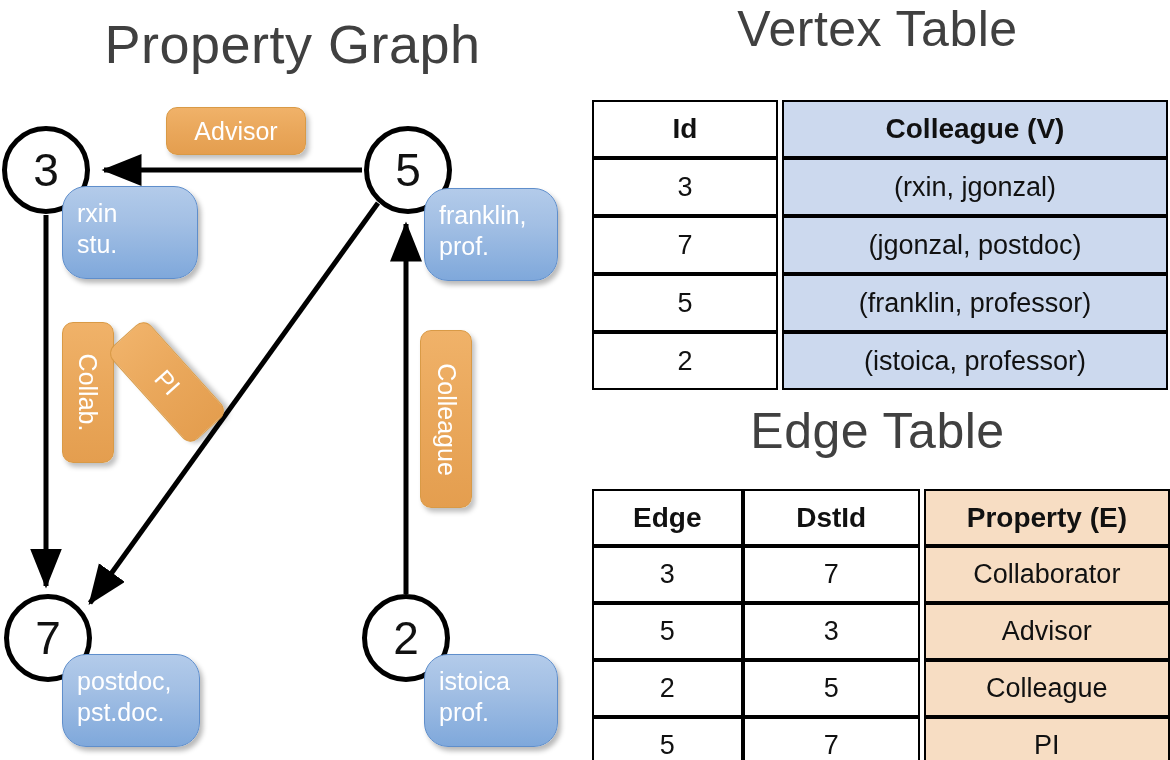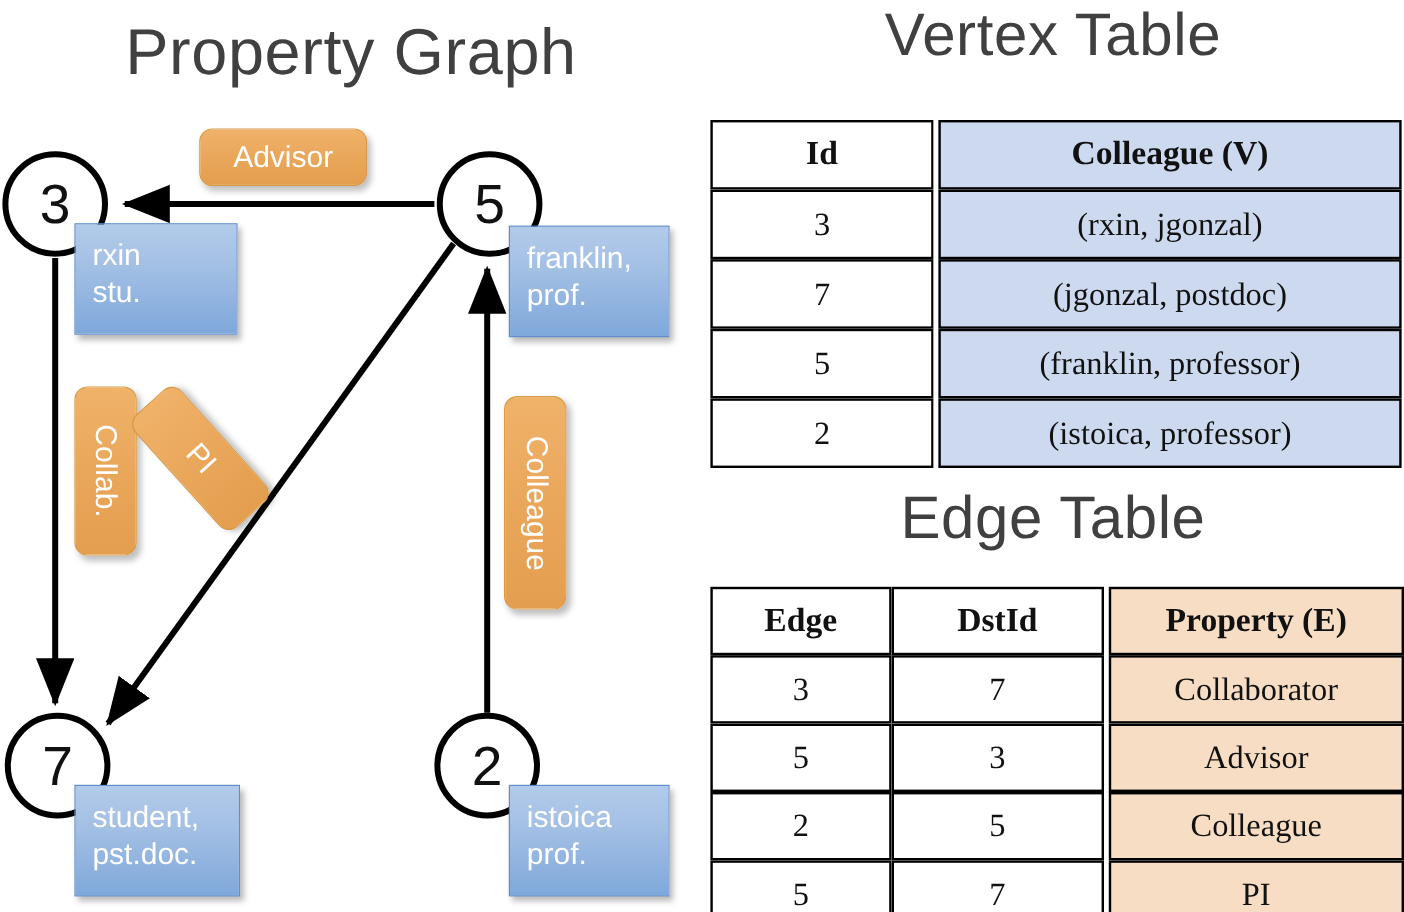--- a/index.html
+++ b/index.html
@@ -67,21 +67,21 @@
     font-size: 46px;
     font-weight: 300;
     color: #111111;
     font-family: "Liberation Sans", sans-serif;
     z-index: 5;
   }
 
   
   .prop-blue {
     position: absolute;
-    border-radius: 0;
+    border-radius: 24px;
     border: 1px solid #5f8ecb;
     background: linear-gradient(to bottom, #b3cbea 0%, #a2bfe4 40%, #7fa8db 100%);
     box-shadow: 3px 4px 5px rgba(0,0,0,0.28);
     color: #ffffff;
     font-size: 25px;
     line-height: 31px;
     font-weight: 400;
     padding: 11px 0 25px 14px;
     box-sizing: border-box;
     font-family: "Liberation Sans", sans-serif;
@@ -107,21 +107,21 @@
     z-index: 6;
   }
   .prop-orange > span { display: block; }
   .rot90 > span { transform: rotate(90deg); white-space: nowrap; }
 
   
   .tbl {
     position: absolute;
     border-collapse: separate;
     border-spacing: 0;
-    font-family: Liberation Serif, serif;
+    font-family: Liberation Sans, sans-serif;
   }
   .tbl td, .tbl th {
     border: 2px solid #000000;
     padding: 0;
     text-align: center;
     vertical-align: middle;
     font-weight: 400;
     color: #111111;
   }
   #vertex-table { left: 592px; top: 100px; }
@@ -165,21 +165,21 @@
 
   <div class="node-circle" style="left:2px;  top:126px;">3</div>
   <div class="node-circle" style="left:364px; top:126px;">5</div>
   <div class="node-circle" style="left:4px;   top:594px;">7</div>
   <div class="node-circle" style="left:362px; top:594px;">2</div>
 
   <div class="prop-blue" style="left:62px;  top:186px; width:136px; height:93px;">rxin
 stu.</div>
   <div class="prop-blue" style="left:424px; top:188px; width:134px; height:93px;">franklin,
 prof.</div>
-  <div class="prop-blue" style="left:62px;  top:654px; width:138px; height:93px;">student,
+  <div class="prop-blue" style="left:62px;  top:654px; width:138px; height:93px;">postdoc,
 pst.doc.</div>
   <div class="prop-blue" style="left:424px; top:654px; width:134px; height:93px;">istoica
 prof.</div>
 
   <div class="prop-orange" style="left:166px; top:107px; width:140px; height:48px;">
     <span>Advisor</span>
   </div>
 
   <div class="prop-orange rot90" style="left:62px; top:322px; width:52px; height:141px;">
     <span>Collab.</span>

